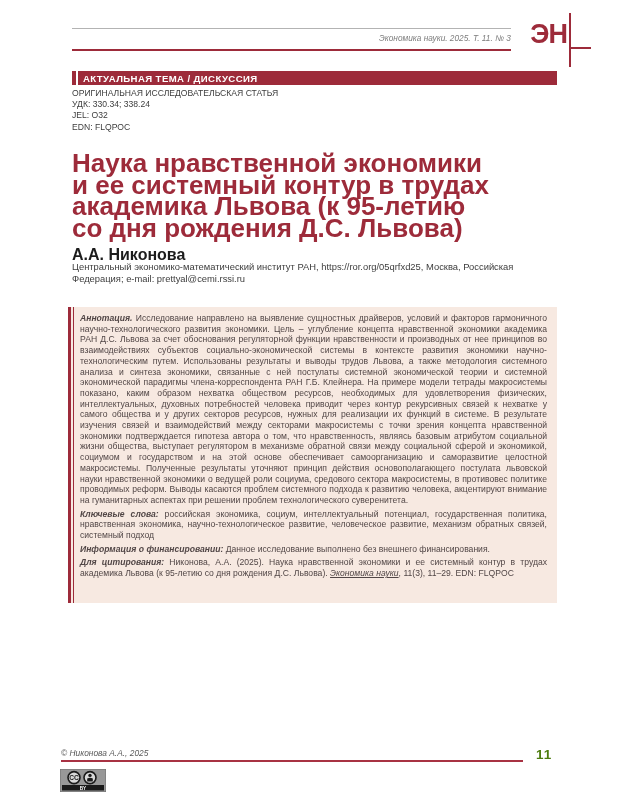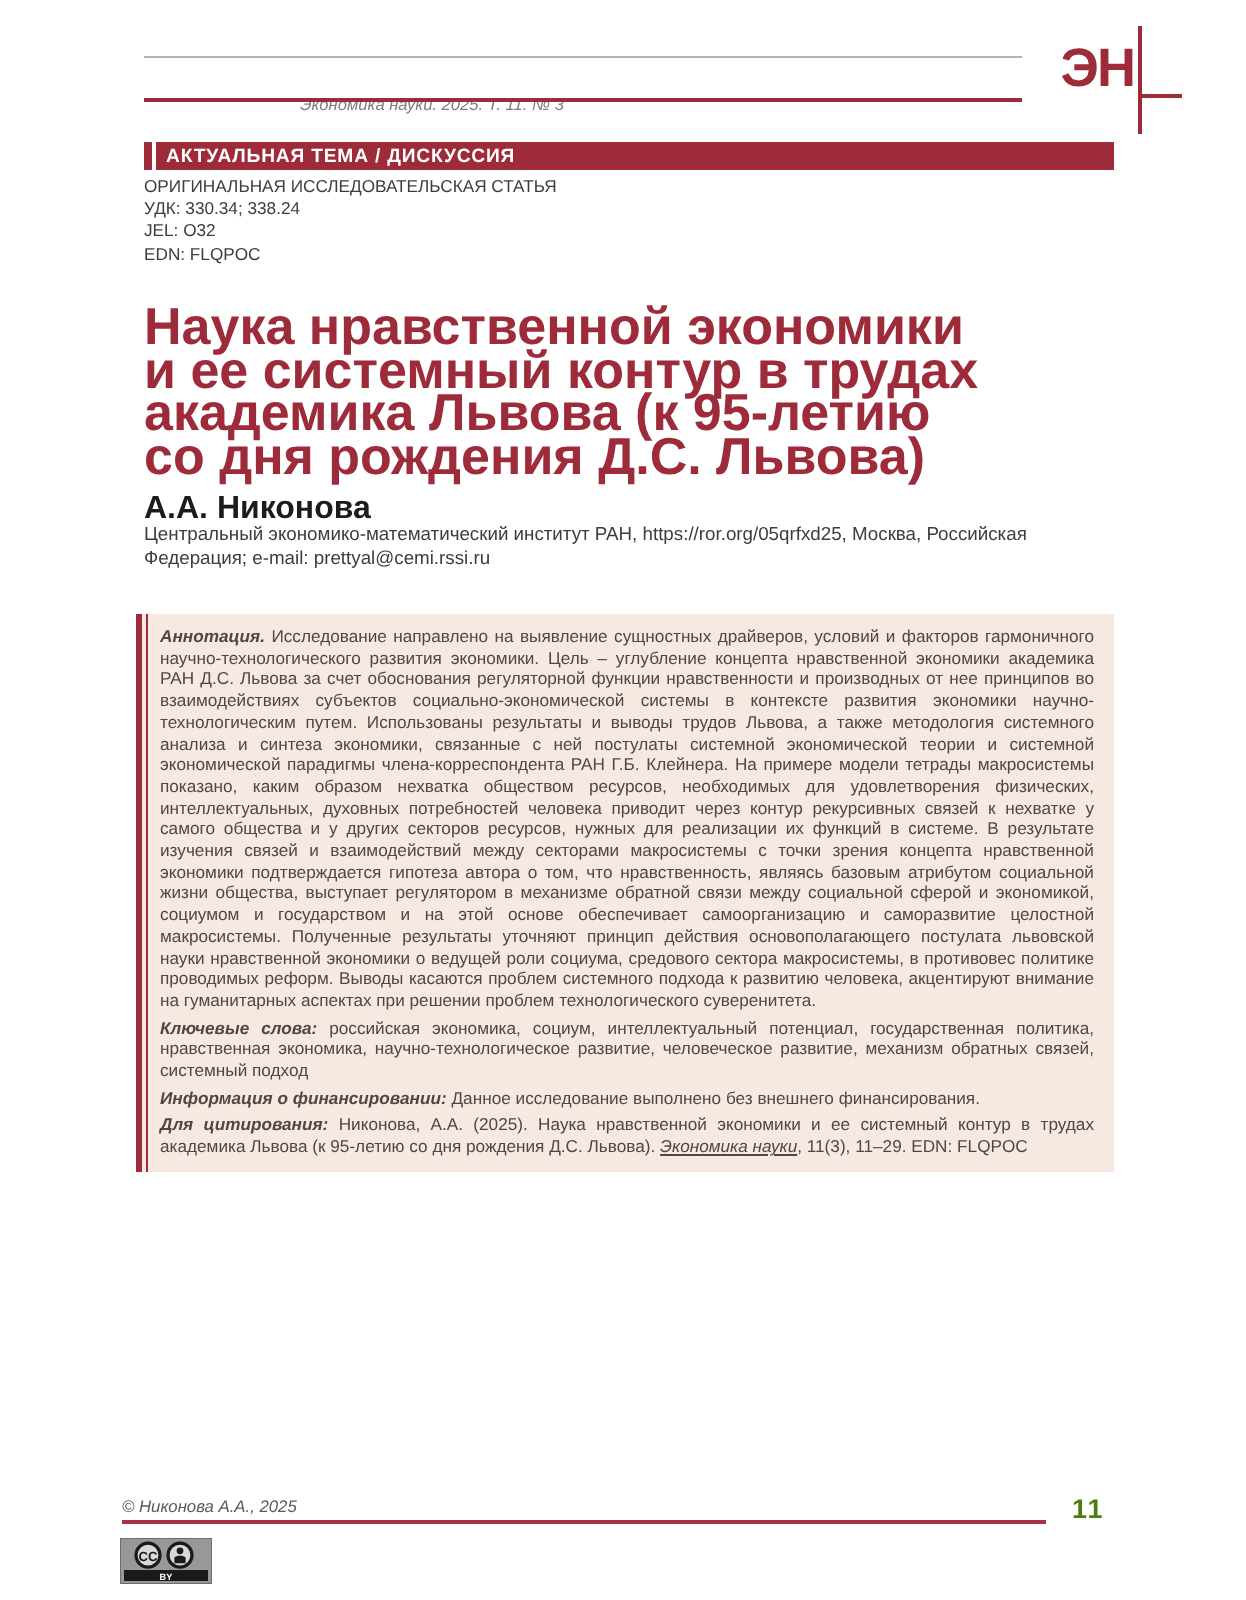--- a/index.html
+++ b/index.html
@@ -6,21 +6,21 @@
   body {
     width:623px; height:800px; position:relative;
     background:#ffffff; overflow:hidden;
     font-family:"Liberation Sans", sans-serif;
     -webkit-font-smoothing:antialiased;
   }
   .abs { position:absolute; }
 
   
   .top-gray-line { left:72px; top:28px; width:439px; height:1px; background:#b3b3b3; }
-  .header-journal { left:150px; top:48px; width:361px; text-align:left;
+  .header-journal { left:150px; top:34px; width:361px; text-align:right;
     font-size:8.3px; line-height:9.6px; font-style:italic; color:#7d7d7d; }
   .top-red-line { left:72px; top:49px; width:439px; height:1.6px; background:#9d2b3a; }
   .logo-en { left:520px; top:20px; width:47px; text-align:right;
     font-size:27px; line-height:28px; font-weight:800; letter-spacing:-1px; color:#9d2b3a; }
   .crop-v { left:569px; top:13px; width:1.5px; height:54px; background:#9d2b3a; }
   .crop-h { left:569px; top:47px; width:22px; height:1.5px; background:#9d2b3a; }
 
   
   .banner { left:72px; top:71px; width:485px; height:13.5px; background:#9d2b3a; }
   .banner::before { content:""; position:absolute; left:4px; top:0; bottom:0; width:2px; background:#ffffff; }
@@ -30,21 +30,21 @@
   
   .meta-block { left:72px; top:88px; font-size:8.6px; line-height:11.2px; color:#3d3d3d; }
 
   
   .article-title { left:72px; top:153px; width:460px;
     font-size:26px; line-height:21.5px; font-weight:bold; color:#9d2b3a; white-space:pre-line; }
   .author-name { left:72px; top:246px; font-size:16px; font-weight:bold; color:#1c1c1c; }
   .affiliation { left:72px; top:261px; width:458px; font-size:9.4px; line-height:12.4px; color:#3d3d3d; }
 
   
-  .abstract-box { left:68px; top:307px; width:467px; background:#f7e9e1; padding:6px 10px 7px 12px; }
+  .abstract-box { left:68px; top:307px; width:467px; background:#f7e9e1; padding:6px 10px 24px 12px; }
   .abstract-box::before { content:""; position:absolute; left:0; top:0; bottom:0; width:2.5px; background:#9d2b3a; }
   .abstract-box::after  { content:""; position:absolute; left:4.5px; top:0; bottom:0; width:1.5px; background:#9d2b3a; }
   .abstract-box p { margin:0 0 3px 0; font-size:8.6px; line-height:10.7px; text-align:justify; color:#514646; }
   .abstract-box p:last-child { margin-bottom:0; }
   .lead { font-weight:bold; font-style:italic; }
   .ital { font-style:italic;text-decoration:underline; }
 
   
   .footer-copyright { left:61px; top:748px; font-size:8.4px; font-style:italic; color:#5a5a5a; }
   .footer-red-line { left:61px; top:760px; width:462px; height:1.6px; background:#a83243; }

